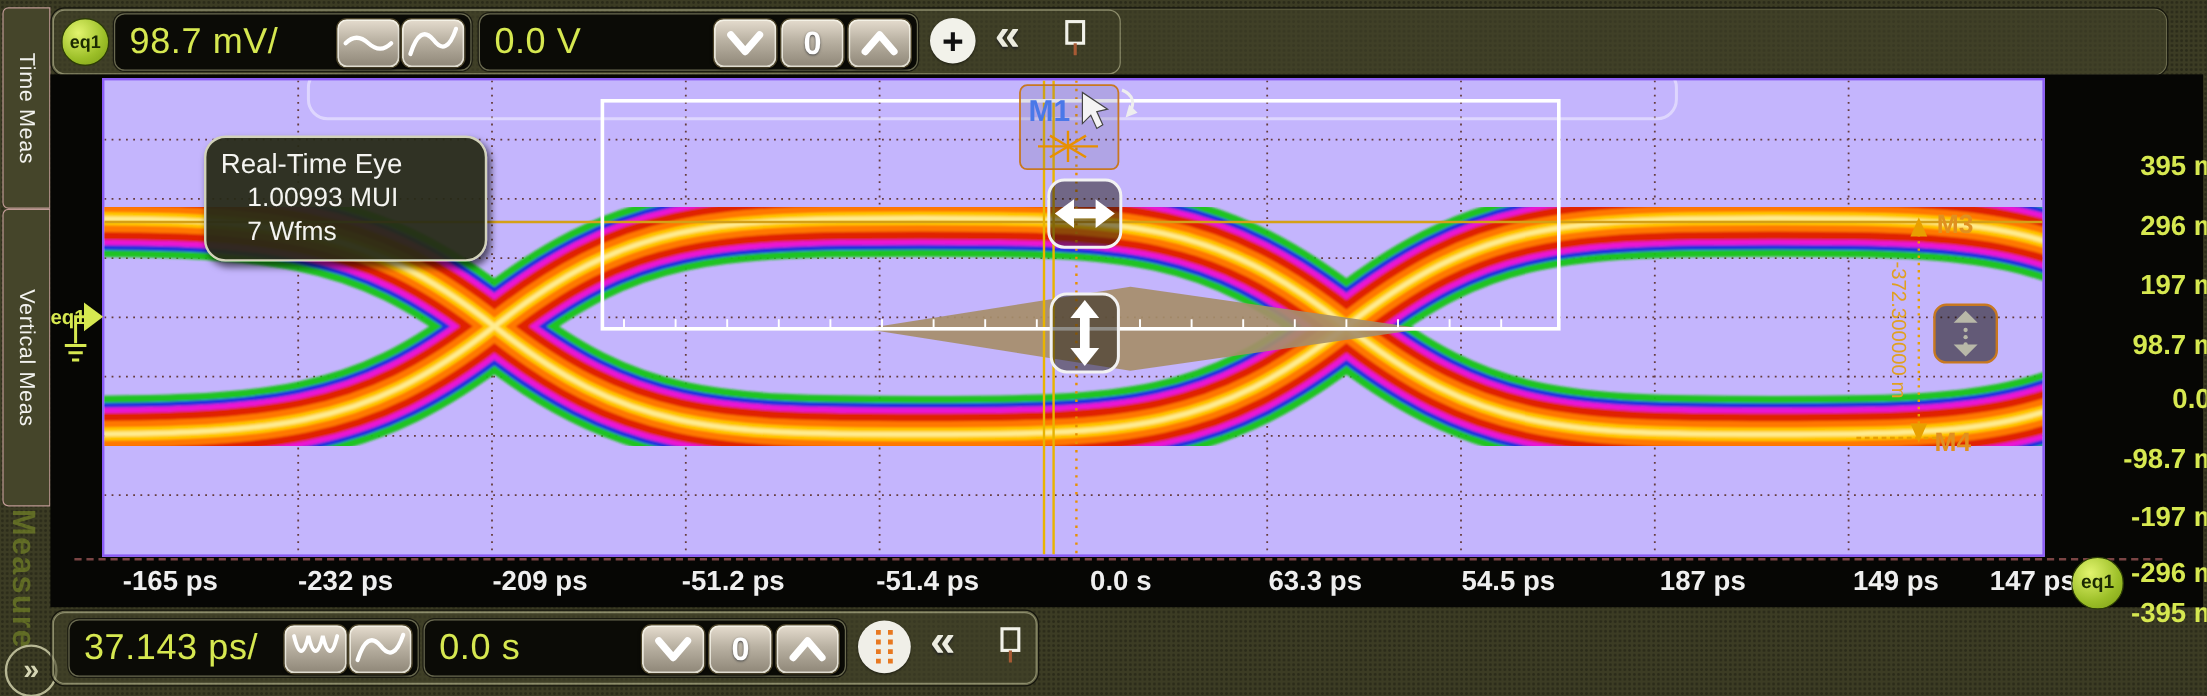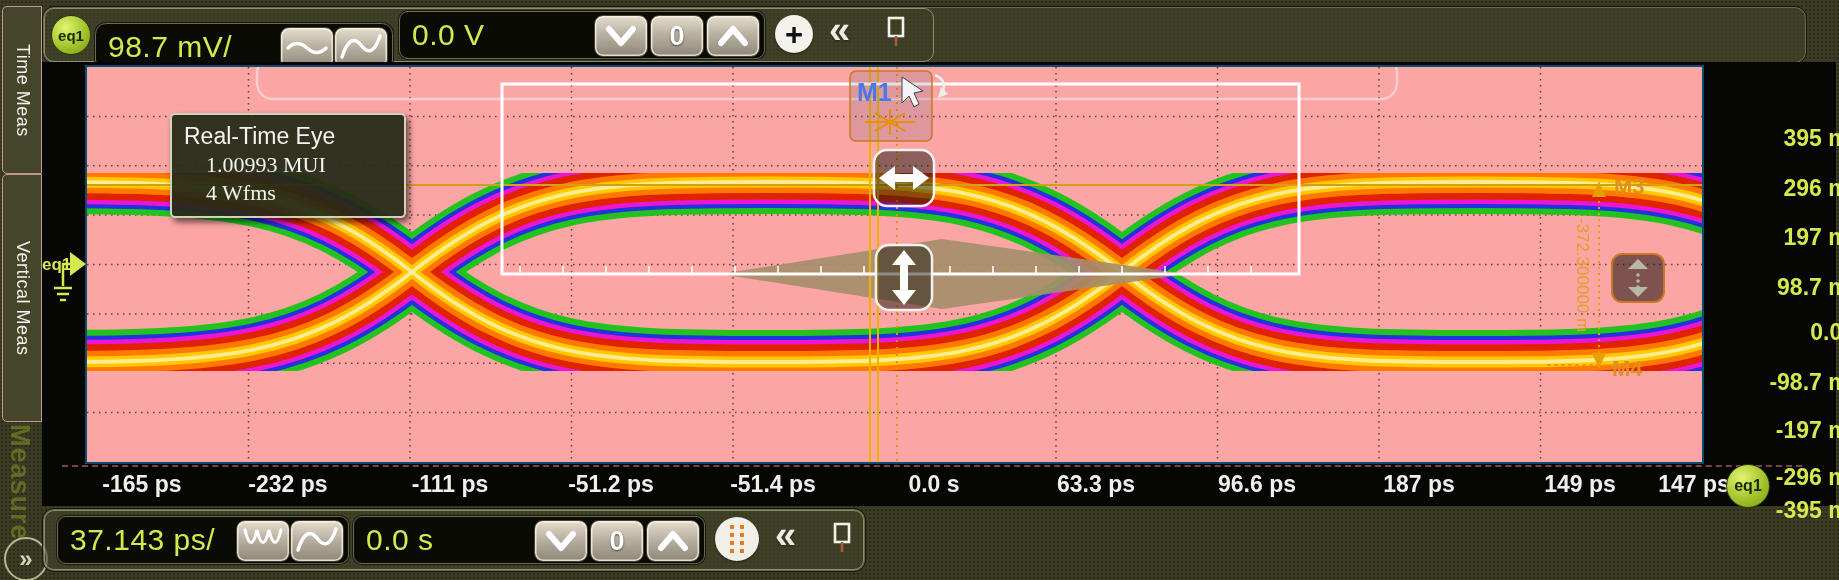--- a/index.html
+++ b/index.html
@@ -39,31 +39,31 @@
        color:#f2f2ee;font-size:18px;font-weight:400;letter-spacing:.5px;
        writing-mode:vertical-rl;cursor:pointer;}
   .watermark{position:absolute;left:4px;top:424px;height:152px;writing-mode:vertical-rl;
        color:rgba(130,150,40,.55);font-size:27px;font-weight:700;letter-spacing:1px;overflow:hidden;}
   .expand-circle{position:absolute;left:4px;top:537px;width:40px;height:40px;border-radius:50%;
        border:2px solid #b8b894;color:#d6d6b4;font-size:24px;font-weight:700;
        display:flex;align-items:center;justify-content:center;cursor:pointer;}
   
   #blackpanel{position:absolute;left:42px;top:62px;width:1794px;height:444px;background:#060604;}
   #graticule{position:absolute;left:43px;top:3px;width:1615px;height:395px;
-       border:2px solid #0c4a6e;background:#fca5a5;}
+       border:2px solid #8b5cf6;background:#c4b5fd;}
   .ylab{position:absolute;left:1670px;width:152px;height:30px;text-align:right;
        color:var(--accent-text,#d6e850);font-size:23px;font-weight:700;}
   .xlab{position:absolute;width:110px;top:409px;height:30px;text-align:center;
        color:#efefef;font-size:23px;font-weight:700;}
   .axis-dash{position:absolute;left:20px;top:403px;width:1740px;border-top:2px dashed #7a4444;}
   .tooltip{position:absolute;left:128px;top:51px;width:214px;background:rgba(38,41,22,.94);
-       border:2px solid #d2d2ba;border-radius:5px;box-shadow:3px 4px 6px rgba(0,0,0,.6);
+       border:2px solid #d2d2ba;border-radius:18px;box-shadow:3px 4px 6px rgba(0,0,0,.6);
        color:#f4f4f0;padding:8px 6px 10px 12px;}
   .tooltip .t1{font-size:23px;font-weight:400;}
-  .tooltip .t2{font-size:22px;padding-left:22px;margin-top:2px;font-family:Liberation Serif, serif;}
+  .tooltip .t2{font-size:22px;padding-left:22px;margin-top:2px;}
   .gbadge{width:42px;height:42px;font-size:16px;}
   text{font-family:"Liberation Sans",sans-serif;}
 </style>
 </head>
 <body>
 
 <div id="screen">
 
   <div class="vtab" style="top:6px;height:166px;">
     <span>Time Meas</span>
@@ -74,21 +74,21 @@
   <div class="watermark">Measure</div>
   <div class="expand-circle">
     <span>»</span>
   </div>
 
   <div class="bar" style="left:42px;top:6px;width:1763px;height:56px;">
     <div class="bar-inner" style="left:1px;top:1px;width:888px;height:52px;"></div>
     <div class="badge" style="left:8px;top:8px;">
       <span>eq1</span>
     </div>
-    <div class="field" style="left:52px;top:16px;width:296px;height:46px;border-radius:11px;">
+    <div class="field" style="left:52px;top:4px;width:296px;height:46px;">
       <span class="fieldtxt">98.7 mV/</span>
       <div class="btn" style="right:58px;top:3px;">
         <svg width="48" height="36" viewBox="0 0 48 36">
           <path d="M5 18 Q 14 9 24 18 Q 34 27 43 18" fill="none" stroke="#ffffff" stroke-width="3.5" stroke-linecap="round"></path>
         </svg>
       </div>
       <div class="btn" style="right:4px;top:3px;">
         <svg width="48" height="36" viewBox="0 0 48 36">
           <path d="M5 27 Q 13 2 24 15 Q 35 30 43 6" fill="none" stroke="#ffffff" stroke-width="3.5" stroke-linecap="round"></path>
         </svg>
@@ -271,38 +271,38 @@
     <div class="ylab" style="top:212px;">98.7 mV</div>
     <div class="ylab" style="top:257px;">0.0 V</div>
     <div class="ylab" style="top:307px;">-98.7 mV</div>
     <div class="ylab" style="top:355px;">-197 mV</div>
     <div class="ylab" style="top:402px;">-296 mV</div>
     <div class="ylab" style="top:435px;">-395 mV</div>
 
     <div class="axis-dash"></div>
     <div class="xlab" style="left:45px;">-165 ps</div>
     <div class="xlab" style="left:191px;">-232 ps</div>
-    <div class="xlab" style="left:353px;">-111 ps</div>
+    <div class="xlab" style="left:353px;">-209 ps</div>
     <div class="xlab" style="left:514px;">-51.2 ps</div>
     <div class="xlab" style="left:676px;">-51.4 ps</div>
     <div class="xlab" style="left:837px;">0.0 s</div>
     <div class="xlab" style="left:999px;">63.3 ps</div>
-    <div class="xlab" style="left:1160px;">96.6 ps</div>
+    <div class="xlab" style="left:1160px;">54.5 ps</div>
     <div class="xlab" style="left:1322px;">187 ps</div>
     <div class="xlab" style="left:1483px;">149 ps</div>
     <div class="xlab" style="left:1597px;">147 ps</div>
 
     <div class="badge gbadge" style="left:1684px;top:402px;">
       <span>eq1</span>
     </div>
 
     <div class="tooltip">
       <div class="t1">Real-Time Eye</div>
       <div class="t2">1.00993 MUI</div>
-      <div class="t2">4 Wfms</div>
+      <div class="t2">7 Wfms</div>
     </div>
   </div>
 
   <div class="bar" style="left:42px;top:508px;width:822px;height:62px;text-decoration:underline;">
     <div class="bar-inner" style="left:1px;top:1px;width:818px;height:58px;"></div>
     <div class="field" style="left:14px;top:7px;width:290px;height:46px;">
       <span class="fieldtxt">37.143 ps/</span>
       <div class="btn" style="right:58px;top:3px;">
         <svg width="48" height="36" viewBox="0 0 48 36">
           <path d="M6 7 Q12 32 18 7 Q24 32 30 7 Q36 32 42 7" fill="none" stroke="#ffffff" stroke-width="3.2" stroke-linecap="round"></path>

